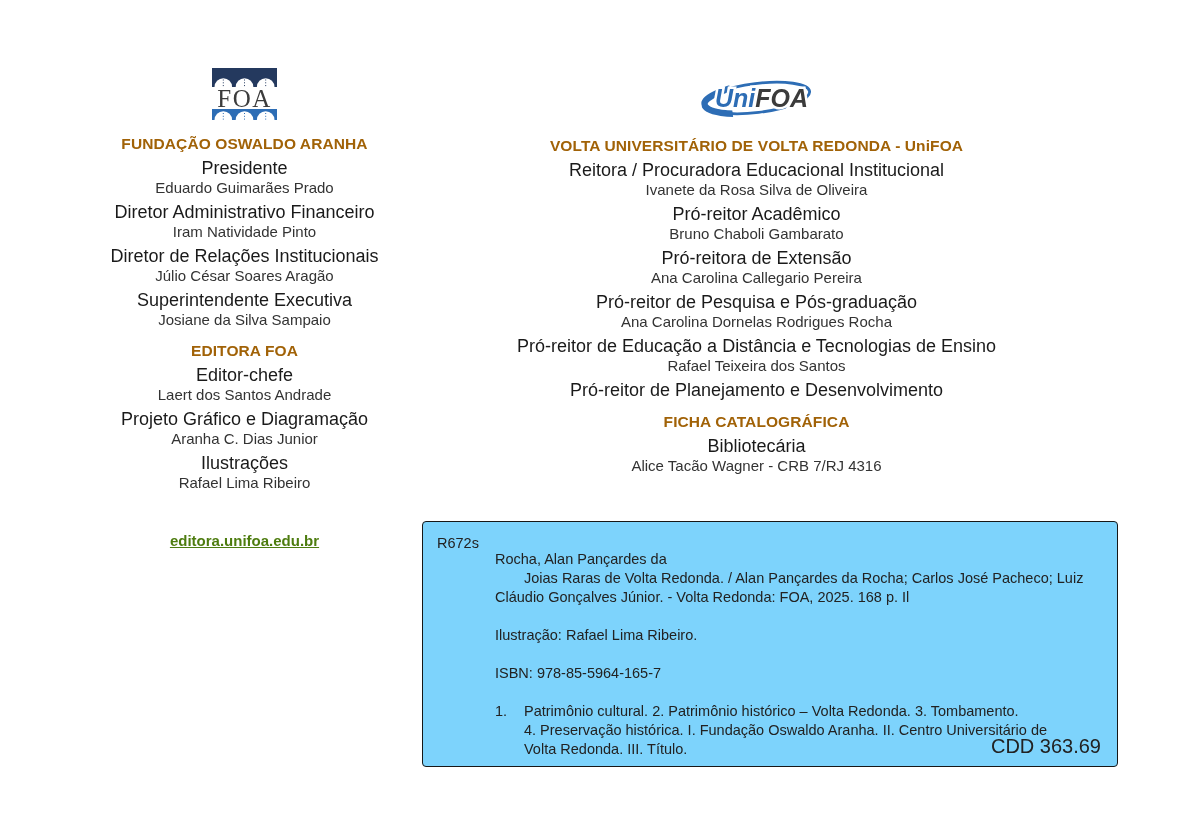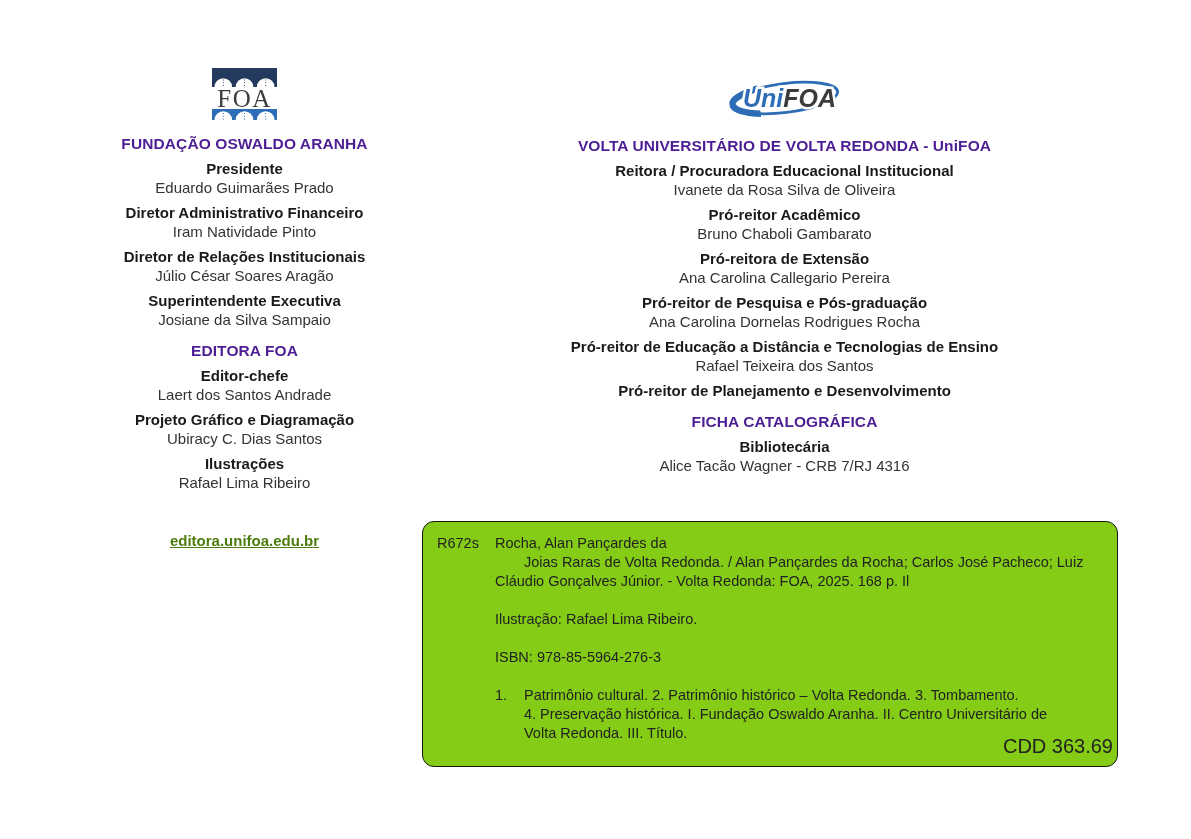--- a/index.html
+++ b/index.html
@@ -6,62 +6,62 @@
   body {
     width: 1191px; height: 839px;
     background: #ffffff;
     font-family: "Liberation Sans", "DejaVu Sans", sans-serif;
     color: #1f1f1f;
     position: relative;
     overflow: hidden;
   }
   .col { position: absolute; text-align: center; }
   .col-left  { left: 72px;  top: 68px;  width: 345px; }
-  .col-right { left: 432px; top: 76px;  width: 705px; }
+  .col-right { left: 404px; top: 76px;  width: 705px; }
 
   .logo-block { display: block; }
   .foa-logo-block    { margin-bottom: 10px; }
   .unifoa-logo-block { margin-bottom: 12px; }
 
   .org-title {
     font-weight: 700; font-size: 15.5px; line-height: 19px;
-    color: #4c1d95; letter-spacing: 0.1px; white-space: nowrap;
+    color: #a16207; letter-spacing: 0.1px; white-space: nowrap;
   }
   .entry { margin-top: 6px; }
   .role {
-    font-weight: 700; font-size: 15px; line-height: 19px;
+    font-weight: 400; font-size: 18px; line-height: 19px;
     color: #1a1a1a; white-space: nowrap;
   }
   .name {
     font-weight: 400; font-size: 15px; line-height: 19px;
     color: #333333; white-space: nowrap;
   }
   .section-title { margin-top: 12px; }
 
   .website {
     display: inline-block; margin-top: 39px;
     font-weight: 700; font-size: 15px; line-height: 19px;
     color: #4d7c0f; text-decoration: underline; cursor: pointer;
     white-space: nowrap;
   }
 
   
   .catalog-card {
     position: absolute; left: 422px; top: 521px;
     width: 696px; height: 246px; box-sizing: border-box;
-    border: 1.6px solid #171717; border-radius: 12px;
-    padding: 12px 4px 10px 14px;
-    background: #84cc16;
+    border: 1.6px solid #171717; border-radius: 4px;
+    padding: 12px 16px 10px 14px;
+    background: #7dd3fc;
   }
   .card-grid { display: flex; height: 100%; position: relative; }
   .call-number {
     width: 58px; flex: 0 0 58px;
     font-size: 14.5px; line-height: 19px; color: #222;
   }
-  .card-body { flex: 1; font-size: 14.5px; line-height: 19px; color: #222; }
+  .card-body { flex: 1; font-size: 14.5px; line-height: 19px; color: #222; margin-top: 16px; }
   .card-line { white-space: nowrap; }
   .indent { padding-left: 29px; }
   .blank-line { height: 19px; }
   .subjects { display: flex; }
   .subjects-marker { width: 29px; flex: 0 0 29px; }
   .cdd {
     position: absolute; right: 0; bottom: 0;
     font-size: 20px; line-height: 19px; color: #222; white-space: nowrap;
   }
 </style>
@@ -110,21 +110,21 @@
   </div>
 
   <div class="org-title section-title">EDITORA FOA</div>
 
   <div class="entry">
     <div class="role">Editor-chefe</div>
     <div class="name">Laert dos Santos Andrade</div>
   </div>
   <div class="entry">
     <div class="role">Projeto Gráfico e Diagramação</div>
-    <div class="name">Ubiracy C. Dias Santos</div>
+    <div class="name">Aranha C. Dias Junior</div>
   </div>
   <div class="entry">
     <div class="role">Ilustrações</div>
     <div class="name">Rafael Lima Ribeiro</div>
   </div>
 
   <a class="website">editora.unifoa.edu.br</a>
 </div>
 
 <div class="col col-right">
@@ -181,21 +181,21 @@
 <div class="catalog-card">
   <div class="card-grid">
     <div class="call-number">R672s</div>
     <div class="card-body">
       <div class="card-line">Rocha, Alan Pançardes da</div>
       <div class="card-line indent">Joias Raras de Volta Redonda. / Alan Pançardes da Rocha; Carlos José Pacheco; Luiz</div>
       <div class="card-line">Cláudio Gonçalves Júnior. - Volta Redonda: FOA, 2025. 168 p. Il</div>
       <div class="blank-line"></div>
       <div class="card-line">Ilustração: Rafael Lima Ribeiro.</div>
       <div class="blank-line"></div>
-      <div class="card-line">ISBN: 978-85-5964-276-3</div>
+      <div class="card-line">ISBN: 978-85-5964-165-7</div>
       <div class="blank-line"></div>
       <div class="subjects">
         <div class="subjects-marker">1.</div>
         <div>
           <div class="card-line">Patrimônio cultural. 2. Patrimônio histórico – Volta Redonda. 3. Tombamento.</div>
           <div class="card-line">4. Preservação histórica. I. Fundação Oswaldo Aranha. II. Centro Universitário de</div>
           <div class="card-line">Volta Redonda. III. Título.</div>
         </div>
       </div>
       <div class="cdd">CDD 363.69</div>

